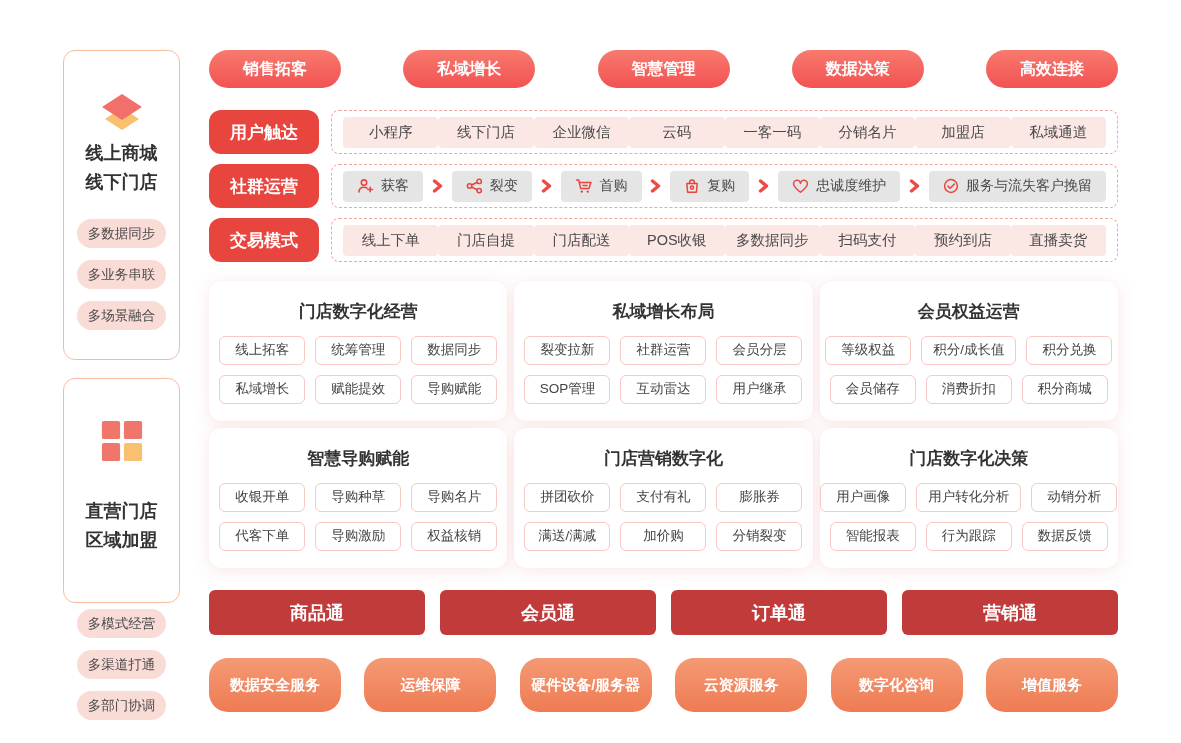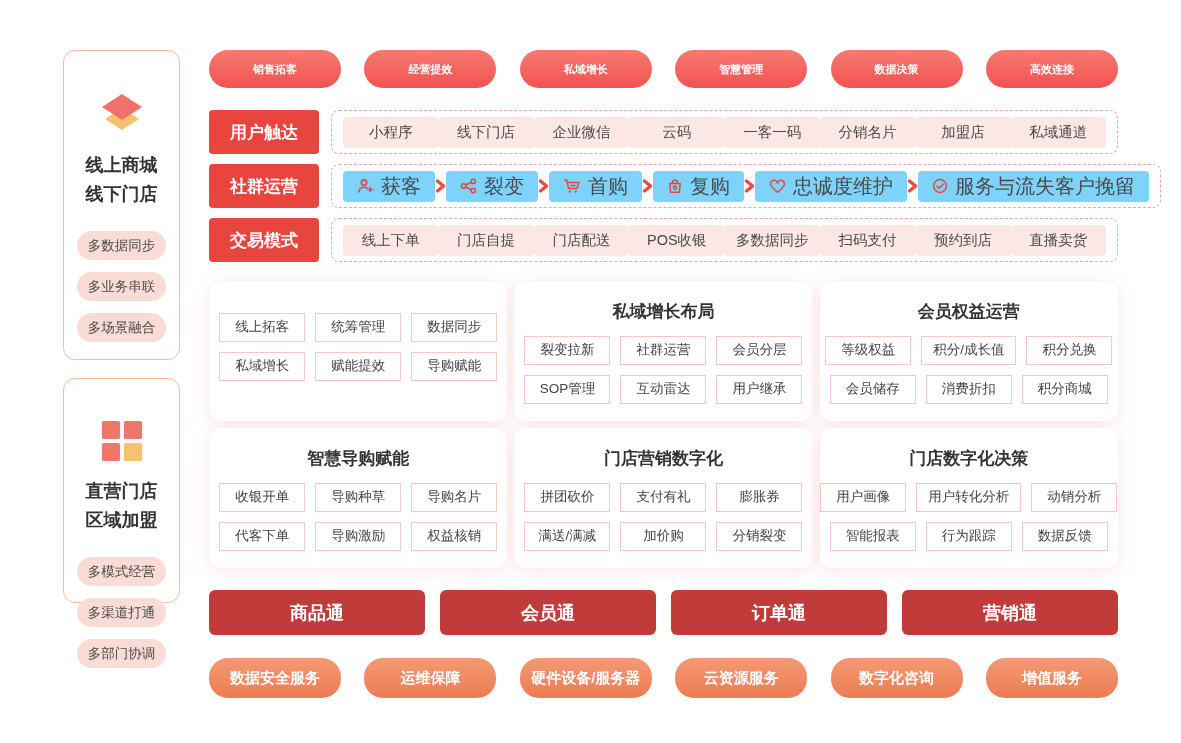--- a/index.html
+++ b/index.html
@@ -5,58 +5,58 @@
   html,body{margin:0;padding:0;}
   body{
     width:1181px;height:743px;background:#ffffff;
     font-family:"Liberation Sans","DejaVu Sans",sans-serif;
     position:relative;overflow:hidden;color:#3d3d3d;
   }
   
   .sidebar{position:absolute;left:63px;top:50px;width:117px;display:flex;flex-direction:column;gap:18px;}
   .panel{border:1px solid #f5bd9e;border-radius:12px;background:#fff;display:flex;flex-direction:column;align-items:center;box-sizing:border-box;}
   .panel-1{height:310px;}
-  .panel-2{height:225px;}
+  .panel-2{height:225px;gap:32px;}
   .panel-icon{margin-top:40px;height:46px;display:flex;align-items:center;justify-content:center;}
-  .panel-title{margin-top:14px;font-size:18px;font-weight:bold;color:#333;text-align:center;line-height:29px;}
+  .panel-title{margin-top:2px;font-size:18px;font-weight:bold;color:#333;text-align:center;line-height:29px;}
   .panel-tags{margin-top:22px;display:flex;flex-direction:column;gap:12px;align-items:center;}
   .panel-tag{background:#fadcd7;color:#4a4a4a;font-size:13.5px;height:29px;line-height:29px;padding:0 11px;border-radius:15px;white-space:nowrap;}
   
   .main{position:absolute;left:209px;top:50px;width:909px;}
   .top-row{display:flex;justify-content:space-between;}
   .pill{height:38px;min-width:132px;border-radius:19px;box-sizing:border-box;padding:18px 10px;
     background:linear-gradient(180deg,#f87a6e,#f25252);
-    color:#fff;font-size:11px;font-weight:bold;display:flex;align-items:center;justify-content:center;cursor:pointer;}
+    color:#fff;font-size:16px;font-weight:bold;display:flex;align-items:center;justify-content:center;cursor:pointer;}
   .flow-row{display:flex;align-items:stretch;margin-top:10px;}
   .flow-row.first{margin-top:22px;}
-  .flow-label{width:110px;height:44px;flex:none;background:#e8453f;border-radius:4px;color:#fff;
+  .flow-label{width:110px;height:44px;flex:none;background:#e8453f;border-radius:12px;color:#fff;
     font-weight:bold;font-size:17px;display:flex;align-items:center;justify-content:center;}
   .flow-box{flex:1;margin-left:12px;border:1px dashed #f0a89e;border-radius:8px;box-sizing:border-box;
     display:flex;align-items:center;padding:0 11px;gap:0;background:#fff;}
   .flow-item{flex:1;height:31px;background:#fbe7e4;border-radius:4px;color:#4a4a4a;font-size:14.5px;
     display:flex;align-items:center;justify-content:center;white-space:nowrap;cursor:pointer;}
   .growth-box{justify-content:space-between;gap:0;}
-  .step{height:31px;background:#7dd3fc;border-radius:4px;color:#4a4a4a;font-size:20px;
+  .step{height:31px;background:#e5e5e5;border-radius:4px;color:#4a4a4a;font-size:14px;
     display:flex;align-items:center;justify-content:center;gap:7px;padding:0 14px;white-space:nowrap;cursor:pointer;}
   .chevron{display:flex;align-items:center;flex:none;}
   
   .cards{margin-top:19px;display:grid;grid-template-columns:repeat(3,1fr);gap:7px;}
   .card{background:#fff;border-radius:12px;height:140px;box-sizing:border-box;padding-top:19px;
     box-shadow:0 3px 18px rgba(214,86,77,0.13),0 0 2px rgba(214,86,77,0.07);}
   .card-title{margin:0;text-align:center;font-size:17px;font-weight:bold;color:#333;}
   .card-row{display:flex;justify-content:center;gap:10px;margin-top:13px;}
   .card-row + .card-row{margin-top:10px;}
   .card-item{min-width:62px;padding:0 11px;height:27px;line-height:26px;text-align:center;background:#fff;
-    border:1px solid #f7c9c2;border-radius:0;font-size:13.5px;color:#444;white-space:nowrap;box-sizing:content-box;cursor:pointer;}
+    border:1px solid #f7c9c2;border-radius:6px;font-size:13.5px;color:#444;white-space:nowrap;box-sizing:content-box;cursor:pointer;}
   
   .platform-row{margin-top:22px;display:flex;justify-content:space-between;}
   .platform-btn{width:216px;height:45px;background:#c23b3b;border-radius:6px;color:#fff;font-size:18px;
     font-weight:bold;display:flex;align-items:center;justify-content:center;cursor:pointer;}
   .service-row{margin-top:23px;display:flex;justify-content:space-between;}
-  .service-pill{height:40px;min-width:132px;border-radius:19px;box-sizing:border-box;padding:0 8px;
+  .service-pill{height:54px;min-width:132px;border-radius:19px;box-sizing:border-box;padding:0 8px;
     background:linear-gradient(180deg,#f49a74,#ee7b53);
     color:#fff;font-size:15px;font-weight:bold;display:flex;align-items:center;justify-content:center;cursor:pointer;}
   svg{display:block;}
 </style>
 </head>
 <body>
 
 <div>
 
   <aside class="sidebar">
@@ -98,21 +98,20 @@
         <span class="panel-tag">多部门协调</span>
       </div>
     </div>
 
   </aside>
 
   <main class="main">
 
     <div class="top-row">
       <div class="pill">销售拓客</div>
-      <div class="pill">经营提效</div>
       <div class="pill">私域增长</div>
       <div class="pill">智慧管理</div>
       <div class="pill">数据决策</div>
       <div class="pill">高效连接</div>
     </div>
 
     <div class="flow-row first">
       <div class="flow-label">用户触达</div>
       <div class="flow-box">
         <span class="flow-item">小程序</span>
@@ -233,20 +232,21 @@
         <span class="flow-item">多数据同步</span>
         <span class="flow-item">扫码支付</span>
         <span class="flow-item">预约到店</span>
         <span class="flow-item">直播卖货</span>
       </div>
     </div>
 
     <div class="cards">
 
       <section class="card">
+        <h3 class="card-title">门店数字化经营</h3>
         <div class="card-row">
           <span class="card-item">线上拓客</span>
           <span class="card-item">统筹管理</span>
           <span class="card-item">数据同步</span>
         </div>
         <div class="card-row">
           <span class="card-item">私域增长</span>
           <span class="card-item">赋能提效</span>
           <span class="card-item">导购赋能</span>
         </div>

